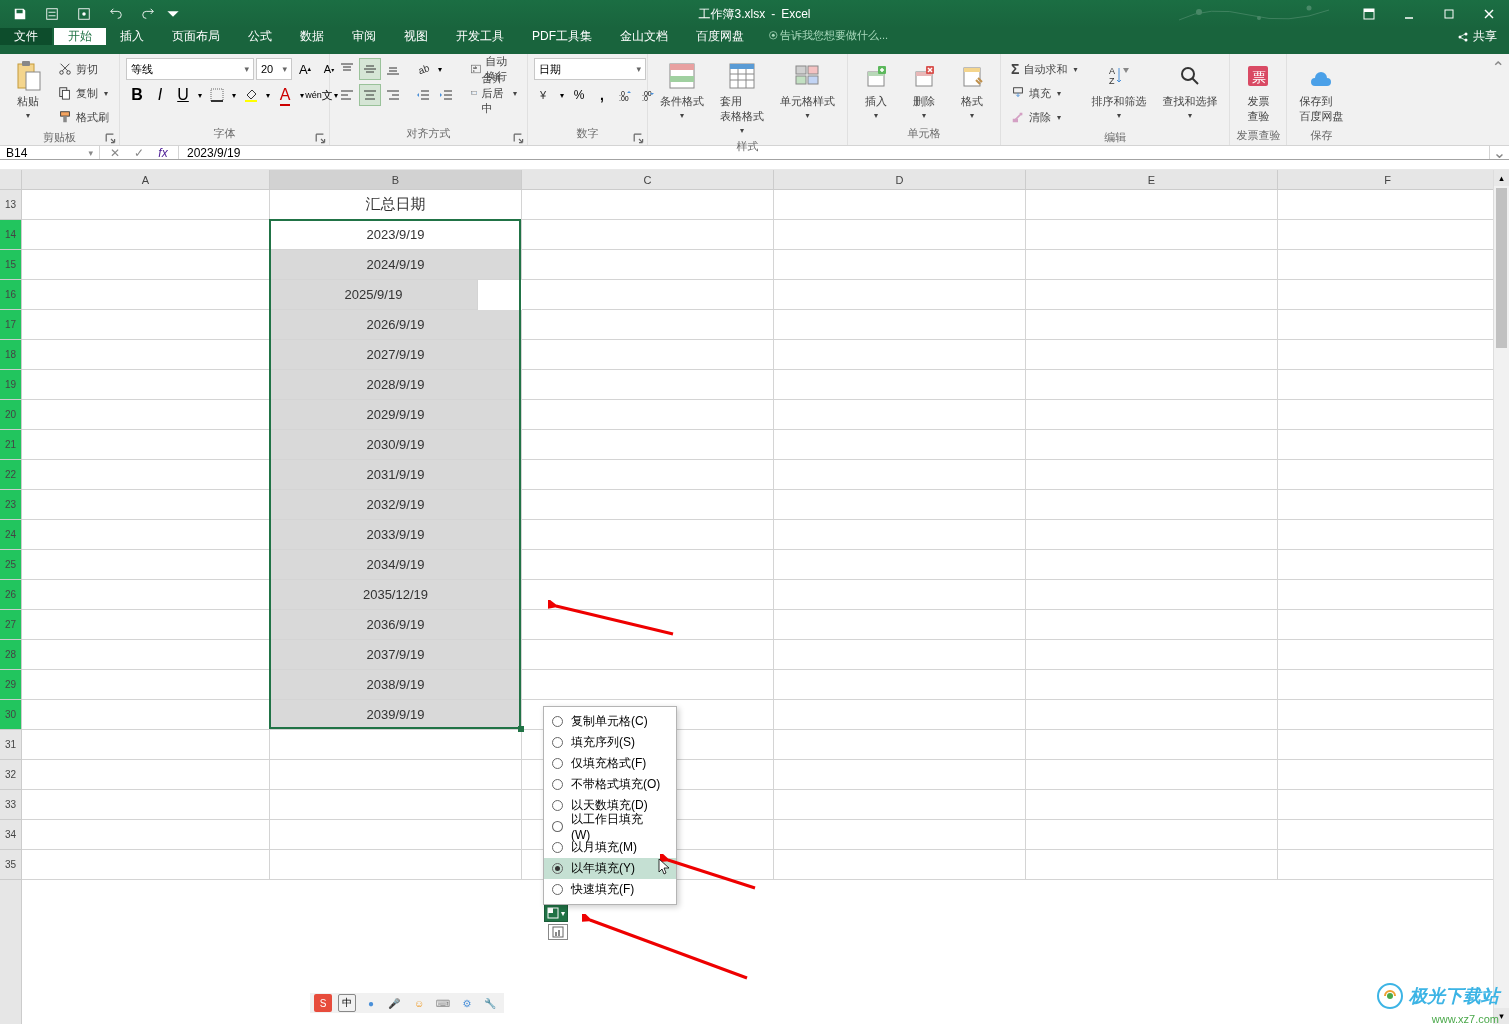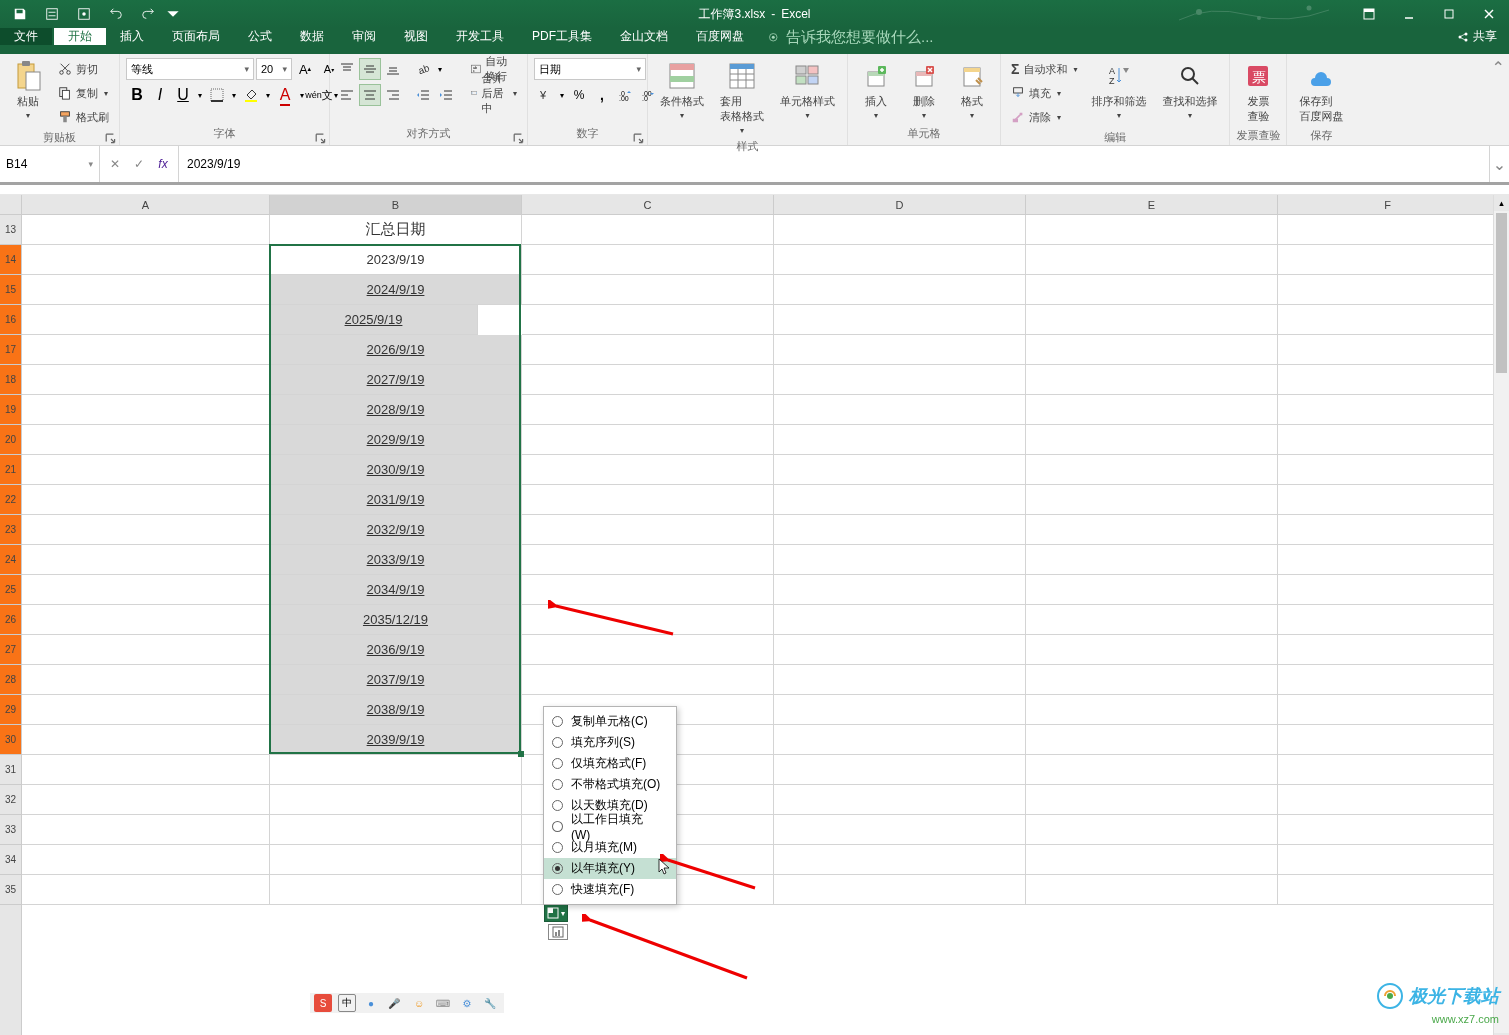--- a/index.html
+++ b/index.html
@@ -14,66 +14,66 @@
 .titlebar-right { margin-left: auto; display: flex; align-items: center; }
 .win-btn { width: 40px; height: 28px; display: flex; align-items: center; justify-content: center; cursor: pointer; color: #fff; }
 .titlebar-decoration { position: absolute; right: 140px; top: 0; height: 28px; width: 200px; opacity: 0.2; }
 
 
 .tabstrip { height: 26px; background: #19643d; display: flex; align-items: flex-start; font-size: 12px; }
 .tab { padding: 0 14px; display: flex; align-items: center; color: #fff; cursor: pointer; }
 .tab.file { background: #0d4d2c; margin-right: 2px; }
 .tab.active { background: #fff; color: #217346; }
 .share-btn { margin-left: auto; color: #fff; padding: 0 12px; display: flex; align-items: center; cursor: pointer; gap: 4px; }
-.tell-me { display: flex; align-items: center; color: #a8d8bb; gap: 6px; padding-left: 10px; font-size: 15px; }
+.tell-me { display: flex; align-items: center; color: #a8d8bb; padding-left: 10px; font-size: 11px; }
 
 
 .ribbon { height: 92px; background: #f1f1f1; border-bottom: 1px solid #d4d4d4; display: flex; }
 .ribbon-group { border-right: 1px solid #e0e0e0; padding: 4px 6px 2px 6px; display: flex; flex-direction: column; position: relative; }
 .ribbon-group-body { flex: 1; display: flex; align-items: flex-start; gap: 4px; }
 .ribbon-group-label { font-size: 11px; color: #6a6a6a; text-align: center; padding: 2px 0; position: relative; }
 .dialog-launcher { position: absolute; right: 2px; bottom: 2px; width: 12px; height: 12px; cursor: pointer; }
 .big-btn { display: flex; flex-direction: column; align-items: center; justify-content: center; padding: 2px 6px; cursor: pointer; font-size: 11px; color: #444; gap: 2px; min-width: 40px; }
 .big-btn .icon-lg { width: 32px; height: 32px; display: flex; align-items: center; justify-content: center; }
 .small-row { display: flex; flex-direction: column; gap: 2px; }
 .small-btn { display: flex; align-items: center; gap: 4px; padding: 1px 4px; cursor: pointer; font-size: 11px; color: #444; height: 22px; }
 .small-btn svg { width: 14px; height: 14px; }
 .dropdown-field { height: 22px; border: 1px solid #c8c8c8; background: #fff; display: flex; align-items: center; padding: 0 4px; font-size: 11px; cursor: pointer; }
 .dropdown-arrow { margin-left: auto; color: #666; font-size: 9px; }
 .toggle-btn { width: 22px; height: 22px; display: flex; align-items: center; justify-content: center; cursor: pointer; border: 1px solid transparent; }
 .toggle-btn.active { background: #d5e5d5; border-color: #9ac29a; }
 .toggle-row { display: flex; gap: 1px; }
 
 
-.formula-bar { height: 39px; border-bottom: 3px solid #a3a3a3; display: flex; align-items: stretch; background: #fff; }
+.formula-bar { height: 14px; border-bottom: 1px solid #a3a3a3; display: flex; align-items: stretch; background: #fff; }
 .namebox { width: 100px; border-right: 1px solid #d4d4d4; display: flex; align-items: center; padding: 0 6px; font-size: 12px; }
 .namebox-arrow { margin-left: auto; color: #888; font-size: 9px; cursor: pointer; }
 .fx-btns { display: flex; align-items: center; border-right: 1px solid #d4d4d4; padding: 0 4px; gap: 2px; }
 .fx-btn { width: 22px; height: 22px; display: flex; align-items: center; justify-content: center; cursor: pointer; color: #888; font-size: 12px; }
 .fx-btn.fx { font-style: italic; color: #4c1d95; }
 .formula-input { flex: 1; border: none; outline: none; padding: 0 8px; font-size: 12px; }
 .formula-expand { width: 20px; display: flex; align-items: center; justify-content: center; cursor: pointer; color: #888; border-left: 1px solid #d4d4d4; }
 
 
 .spacer-row { height: 10px; background: #fff; border-bottom: 1px solid #e8e8e8; }
 
 
 .grid-area { position: relative; height: 854px; display: flex; }
 .row-headers { width: 22px; background: #e6e6e6; border-right: 1px solid #ccc; }
 .corner { height: 20px; border-bottom: 1px solid #ccc; background: #e6e6e6; }
 .row-hdr { height: 30px; border-bottom: 1px solid #ccc; font-size: 10px; color: #444; display: flex; align-items: center; justify-content: center; background: #e6e6e6; }
-.row-hdr.sel { background: #f97316; }
+.row-hdr.sel { background: #22c55e; }
 .grid-main { flex: 1; position: relative; overflow: hidden; }
 .col-headers { height: 20px; display: flex; background: #e6e6e6; border-bottom: 1px solid #ccc; }
 .col-hdr { border-right: 1px solid #ccc; font-size: 11px; color: #444; display: flex; align-items: center; justify-content: center; }
 .col-hdr.sel { background: #d2d2d2; }
 .cells { position: relative; }
 .cell { position: absolute; border-right: 1px solid #d4d4d4; border-bottom: 1px solid #d4d4d4; font-size: 13px; display: flex; align-items: center; justify-content: center; color: #333; }
 .cell.header-cell { font-size: 15px; font-weight: 400; }
-.cell.sel-range { background: #d9d9d9; text-decoration: underline; }
+.cell.sel-range { background: #d9d9d9; }
 .selection-border { position: absolute; border: 2px solid #217346; pointer-events: none; }
 .fill-handle { position: absolute; width: 6px; height: 6px; background: #217346; }
 .smart-tag { position: absolute; width: 20px; height: 16px; background: #fff; border: 1px solid #888; display: flex; align-items: center; justify-content: center; cursor: pointer; font-size: 10px; }
 .smart-tag.main { background: #217346; color: #fff; border-color: #1a5c38; width: 24px; height: 18px; }
 
 
 .autofill-menu { position: absolute; background: #fff; border: 1px solid #b4b4b4; box-shadow: 2px 2px 6px rgba(0,0,0,0.2); font-size: 12px; padding: 4px 0; z-index: 100; }
 .autofill-item { display: flex; align-items: center; padding: 2px 14px 2px 8px; cursor: pointer; gap: 8px; height: 21px; }
 .autofill-item:hover, .autofill-item.hover { background: #c5e0d3; }
 .radio { width: 11px; height: 11px; border: 1px solid #666; border-radius: 50%; display: flex; align-items: center; justify-content: center; }

